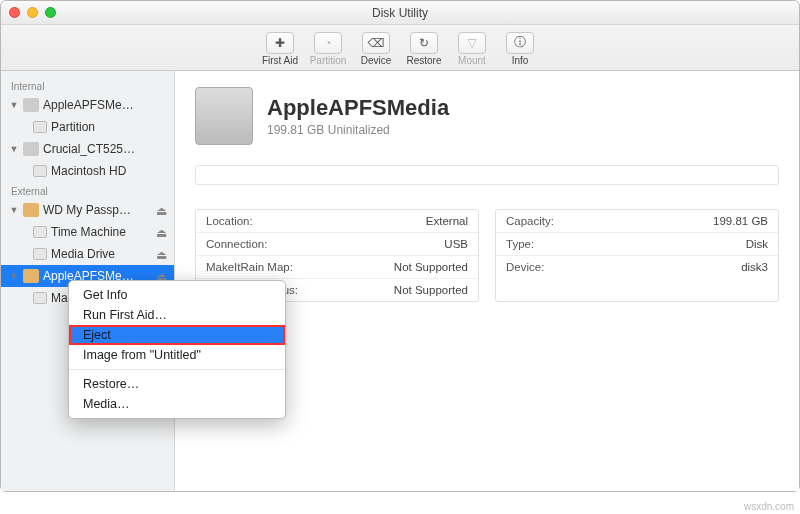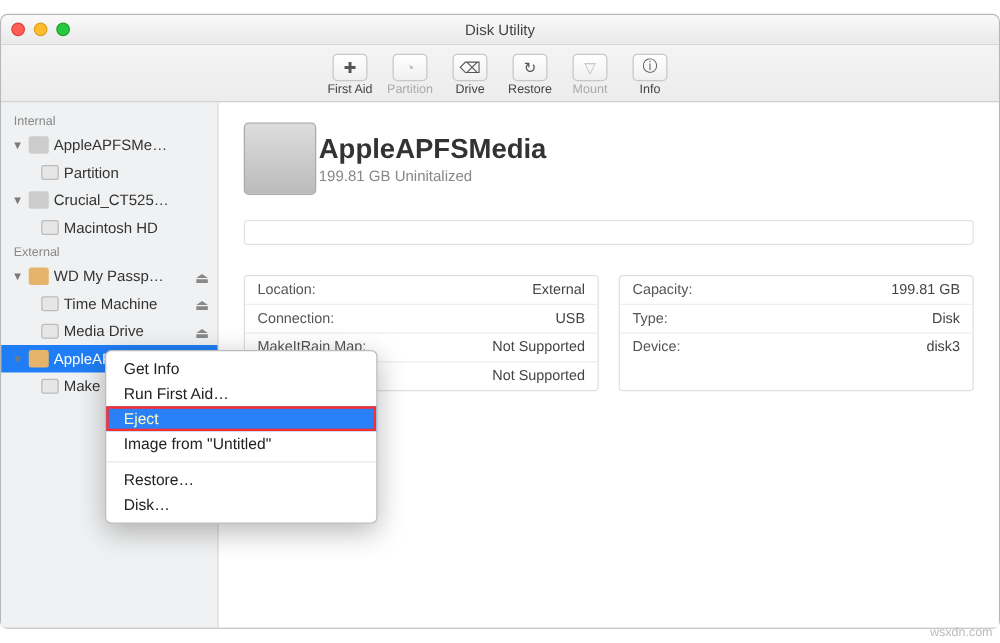--- a/index.html
+++ b/index.html
@@ -1,17 +1,17 @@
 <!DOCTYPE html>
 <html><head>
 <meta charset="utf-8">
 <style>
   * { box-sizing: border-box; margin: 0; padding: 0; font-family: -apple-system, "Helvetica Neue", Arial, sans-serif; }
   body { background: #fff; width: 800px; height: 514px; overflow: hidden; font-size: 12px; color: #333; position: relative; }
-  .window { width: 800px; height: 492px; border: 1px solid #b8b8b8; border-radius: 6px; display: flex; flex-direction: column; background: #f6f6f6; margin-top: 11px; }
+  .window { width: 800px; height: 492px; border: 1px solid #b8b8b8; border-radius: 6px; display: flex; flex-direction: column; background: #f6f6f6; }
   .titlebar { height: 24px; display: flex; align-items: center; justify-content: center; position: relative; background: linear-gradient(#fafafa,#e9e9e9); border-bottom: 1px solid #d6d6d6; border-top-left-radius: 6px; border-top-right-radius: 6px; }
   .traffic { position: absolute; left: 8px; top: 6px; display: flex; gap: 7px; }
   .dot { width: 11px; height: 11px; border-radius: 50%; }
   .dot.red { background: #ff5f57; border:1px solid #e14138; }
   .dot.yel { background: #ffbd2e; border:1px solid #dfa023; }
   .dot.grn { background: #28c940; border:1px solid #1ba52b; }
   .title { font-size: 12px; color: #444; }
   .toolbar { height: 46px; display: flex; align-items: center; justify-content: center; gap: 2px; background: linear-gradient(#f4f4f4,#ececec); border-bottom: 1px solid #c9c9c9; }
   .tbtn { width: 46px; display: flex; flex-direction: column; align-items: center; gap: 1px; padding-top:2px; }
   .tbtn .ico { width: 28px; height: 22px; background: linear-gradient(#fff,#f0f0f0); border: 1px solid #c7c7c7; border-radius: 4px; display:flex; align-items:center; justify-content:center; font-size:12px; color:#555;}
@@ -25,35 +25,35 @@
   .srow.child { padding-left:32px; }
   .disclosure { width:10px; font-size:9px; color:#7a7a7a; display:inline-block; text-align:center;}
   .diskico { width:16px; height:14px; background:#ccc; border-radius:2px; flex-shrink:0; }
   .diskico.ext { background:#e5b46a; }
   .partico { width:14px; height:12px; background:#e6e6e6; border:1px solid #bbb; border-radius:2px; flex-shrink:0;}
   .srow .lbl { flex:1; white-space:nowrap; overflow:hidden; text-overflow:ellipsis; font-size:12px;}
   .eject { width:12px; height:12px; color:#888; flex-shrink:0;}
   .srow.selected { background:#1f7ef6; color:#fff; }
   .srow.selected .lbl { color:#fff; }
   .main { flex:1; background:#fff; padding:16px 20px 0 20px; overflow:hidden; position:relative; }
-  .hdr { display:flex; gap:2px; align-items:center; margin-bottom:20px;}
+  .hdr { display:flex; gap:14px; align-items:center; margin-bottom:20px;}
   .bigico { width:58px; height:58px; background:linear-gradient(#ddd,#bbb); border-radius:4px; border:1px solid #aaa;}
   .volname { font-size:22px; font-weight:600; margin-bottom:2px; }
   .volsub { font-size:12px; color:#888; }
   .barbox { height:20px; border:1px solid #e3e3e3; border-radius:3px; background:#fff; margin-bottom:24px;}
   .props { display:flex; gap:16px; }
   .proptab { flex:1; border:1px solid #e0e0e0; border-radius:3px; }
   .prow { display:flex; justify-content:space-between; padding:5px 10px; border-bottom:1px solid #eee; font-size:11.5px;}
   .prow:last-child { border-bottom:none; }
   .pkey { color:#555; }
   .pval { color:#444; }
-  .ctxmenu { position:absolute; left:84px; top:280px; width:218px; background:#fff; border:1px solid #bcbcbc; border-radius:5px; box-shadow:0 6px 22px rgba(0,0,0,.28); padding:4px 0; z-index:50;}
+  .ctxmenu { position:absolute; left:68px; top:280px; width:218px; background:#fff; border:1px solid #bcbcbc; border-radius:5px; box-shadow:0 6px 22px rgba(0,0,0,.28); padding:4px 0; z-index:50;}
   .mi { padding:3px 14px; font-size:12.5px; color:#222; }
   .mi.dis { color:#bfbfbf; }
-  .mi.hi { background:#2a80f7; color:#fef9c3; box-shadow: inset 0 0 0 2px #ff2e2e; }
+  .mi.hi { background:#2a80f7; color:#0f172a; box-shadow: inset 0 0 0 2px #ff2e2e; }
   .sep { height:1px; background:#e6e6e6; margin:4px 0;}
   .watermark { position:absolute; right:6px; bottom:2px; font-size:10px; color:#bbb; }
 </style>
 </head>
 <body>
 
 <div class="window">
   <div class="titlebar">
     <div class="traffic">
       <div class="dot red"></div>
@@ -67,21 +67,21 @@
     <div class="tbtn">
         <div class="ico">✚</div>
         <div class="lab">First Aid</div>
       </div>
     <div class="tbtn dis">
         <div class="ico">◔</div>
         <div class="lab">Partition</div>
       </div>
     <div class="tbtn">
         <div class="ico">⌫</div>
-        <div class="lab">Drive</div>
+        <div class="lab">Device</div>
       </div>
     <div class="tbtn">
         <div class="ico">↻</div>
         <div class="lab">Restore</div>
       </div>
     <div class="tbtn dis">
         <div class="ico">▽</div>
         <div class="lab">Mount</div>
       </div>
     <div class="tbtn">
@@ -192,16 +192,16 @@
   </div>
 </div>
 
 <div class="ctxmenu">
   <div class="mi">Get Info</div>
   <div class="mi">Run First Aid…</div>
   <div class="mi hi">Eject</div>
   <div class="mi">Image from "Untitled"</div>
   <div class="sep"></div>
   <div class="mi">Restore…</div>
-  <div class="mi">Disk…</div>
+  <div class="mi">Media…</div>
 </div>
 
 <div class="watermark">wsxdn.com</div>
 
 </body></html>

